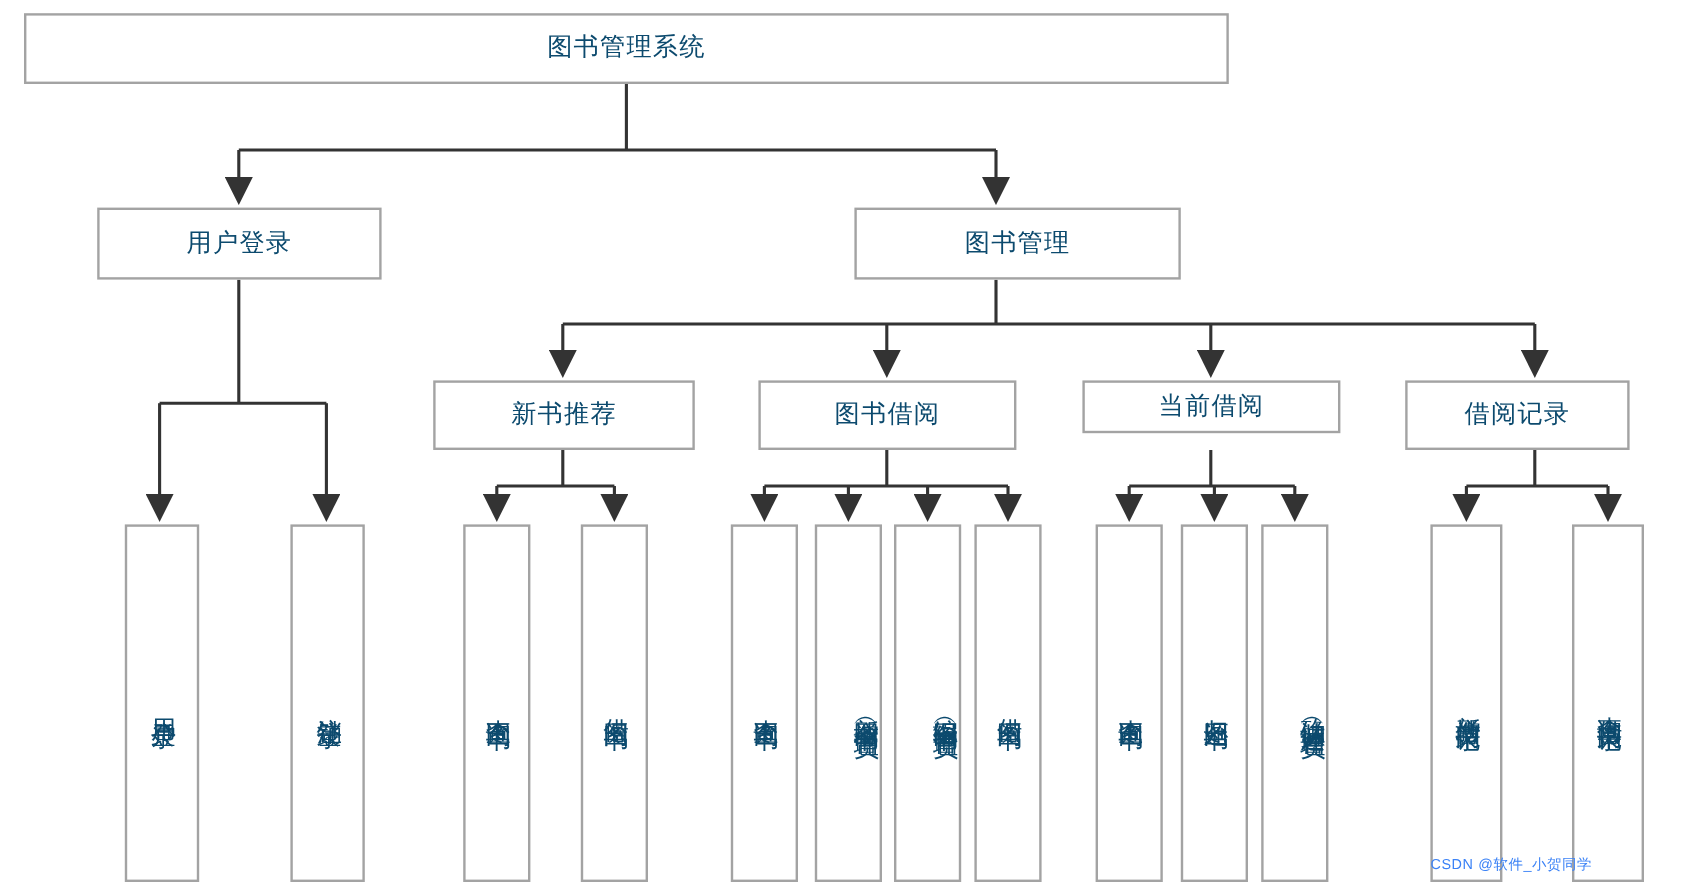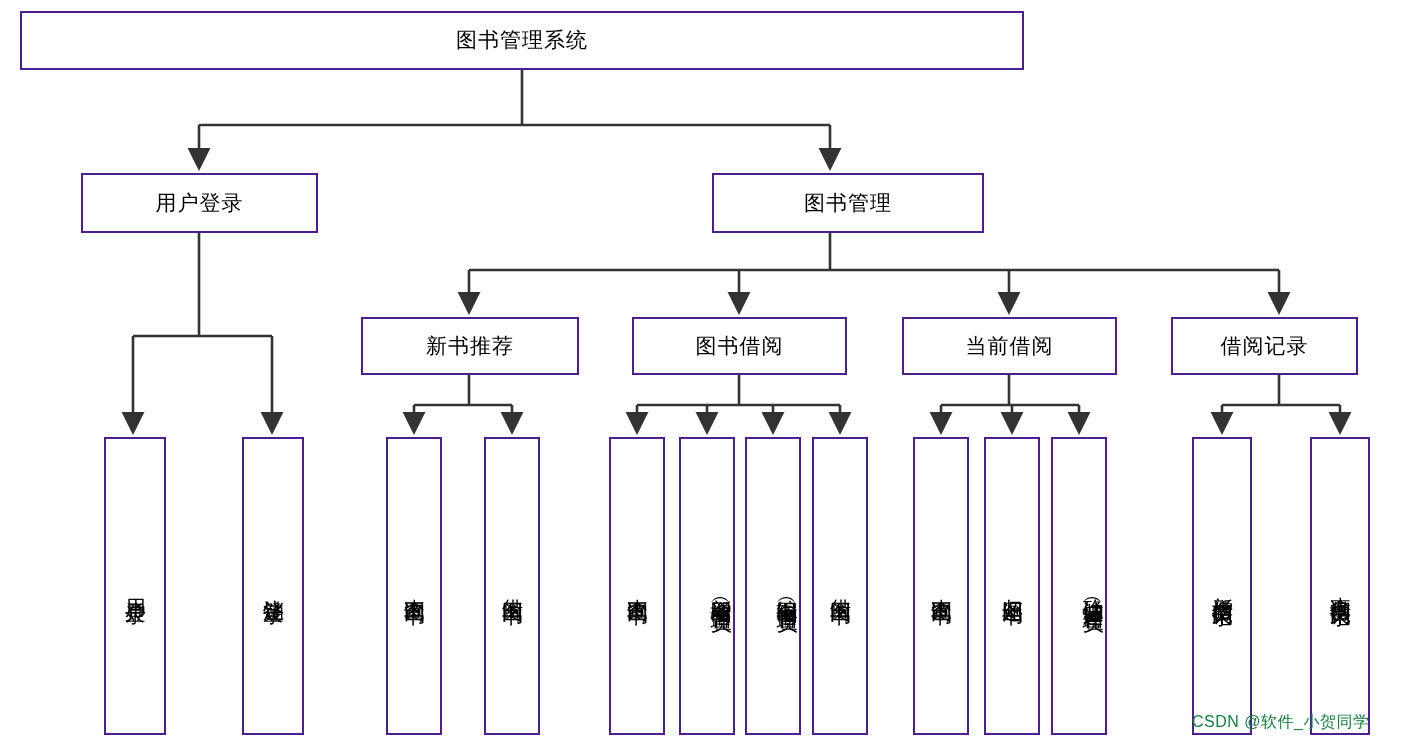--- a/index.html
+++ b/index.html
@@ -22,25 +22,25 @@
     left: 0;
     top: 0;
     width: 1405px;
     height: 747px;
     pointer-events: none;
   }
   .node {
     position: absolute;
     box-sizing: border-box;
     background: #ffffff;
-    border: 2px solid #4c1d95;
+    border: 2px solid #a3a3a3;
     display: flex;
     align-items: center;
     justify-content: center;
-    color: #000000;
+    color: #0c4a6e;
     line-height: 1.18;
   }
   .node.horiz {
     font-size: 21px;
     letter-spacing: 1px;
   }
   .node.vert {
     writing-mode: vertical-rl;
     text-orientation: upright;
     font-size: 21px;
@@ -48,22 +48,22 @@
     align-items: flex-start;
     justify-content: center;
     padding-top: 10px;
   }
   .node.vert.centered {
     align-items: center;
     padding-top: 0;
   }
   .watermark {
     position: absolute;
-    font-size: 16px;
-    color: #15803d;
+    font-size: 12px;
+    color: #3b82f6;
     letter-spacing: 0.5px;
     white-space: nowrap;
     user-select: none;
   }
 </style>
 </head>
 <body>
 
 <div id="canvas">
 
@@ -117,21 +117,21 @@
     </g>
   </svg>
 
   <div class="node horiz" style="left:20px;top:11px;width:1004px;height:59px;">图书管理系统</div>
 
   <div class="node horiz" style="left:81px;top:173px;width:237px;height:60px;">用户登录</div>
   <div class="node horiz" style="left:712px;top:173px;width:272px;height:60px;">图书管理</div>
 
   <div class="node horiz" style="left:361px;top:317px;width:218px;height:58px;">新书推荐</div>
   <div class="node horiz" style="left:632px;top:317px;width:215px;height:58px;">图书借阅</div>
-  <div class="node horiz" style="left:902px;top:317px;width:215px;height:58px;">当前借阅</div>
+  <div class="node horiz" style="left:902px;top:317px;width:215px;height:44px;">当前借阅</div>
   <div class="node horiz" style="left:1171px;top:317px;width:187px;height:58px;">借阅记录</div>
 
   <div class="node vert centered" style="left:104px;top:437px;width:62px;height:298px;">用户登录</div>
   <div class="node vert centered" style="left:242px;top:437px;width:62px;height:298px;">注销登录</div>
 
   <div class="node vert centered" style="left:386px;top:437px;width:56px;height:298px;">查询图书</div>
   <div class="node vert centered" style="left:484px;top:437px;width:56px;height:298px;">借阅图书</div>
 
   <div class="node vert centered" style="left:609px;top:437px;width:56px;height:298px;">查询图书</div>
   <div class="node vert" style="left:679px;top:437px;width:56px;height:298px;">新增图书（管理员）</div>

